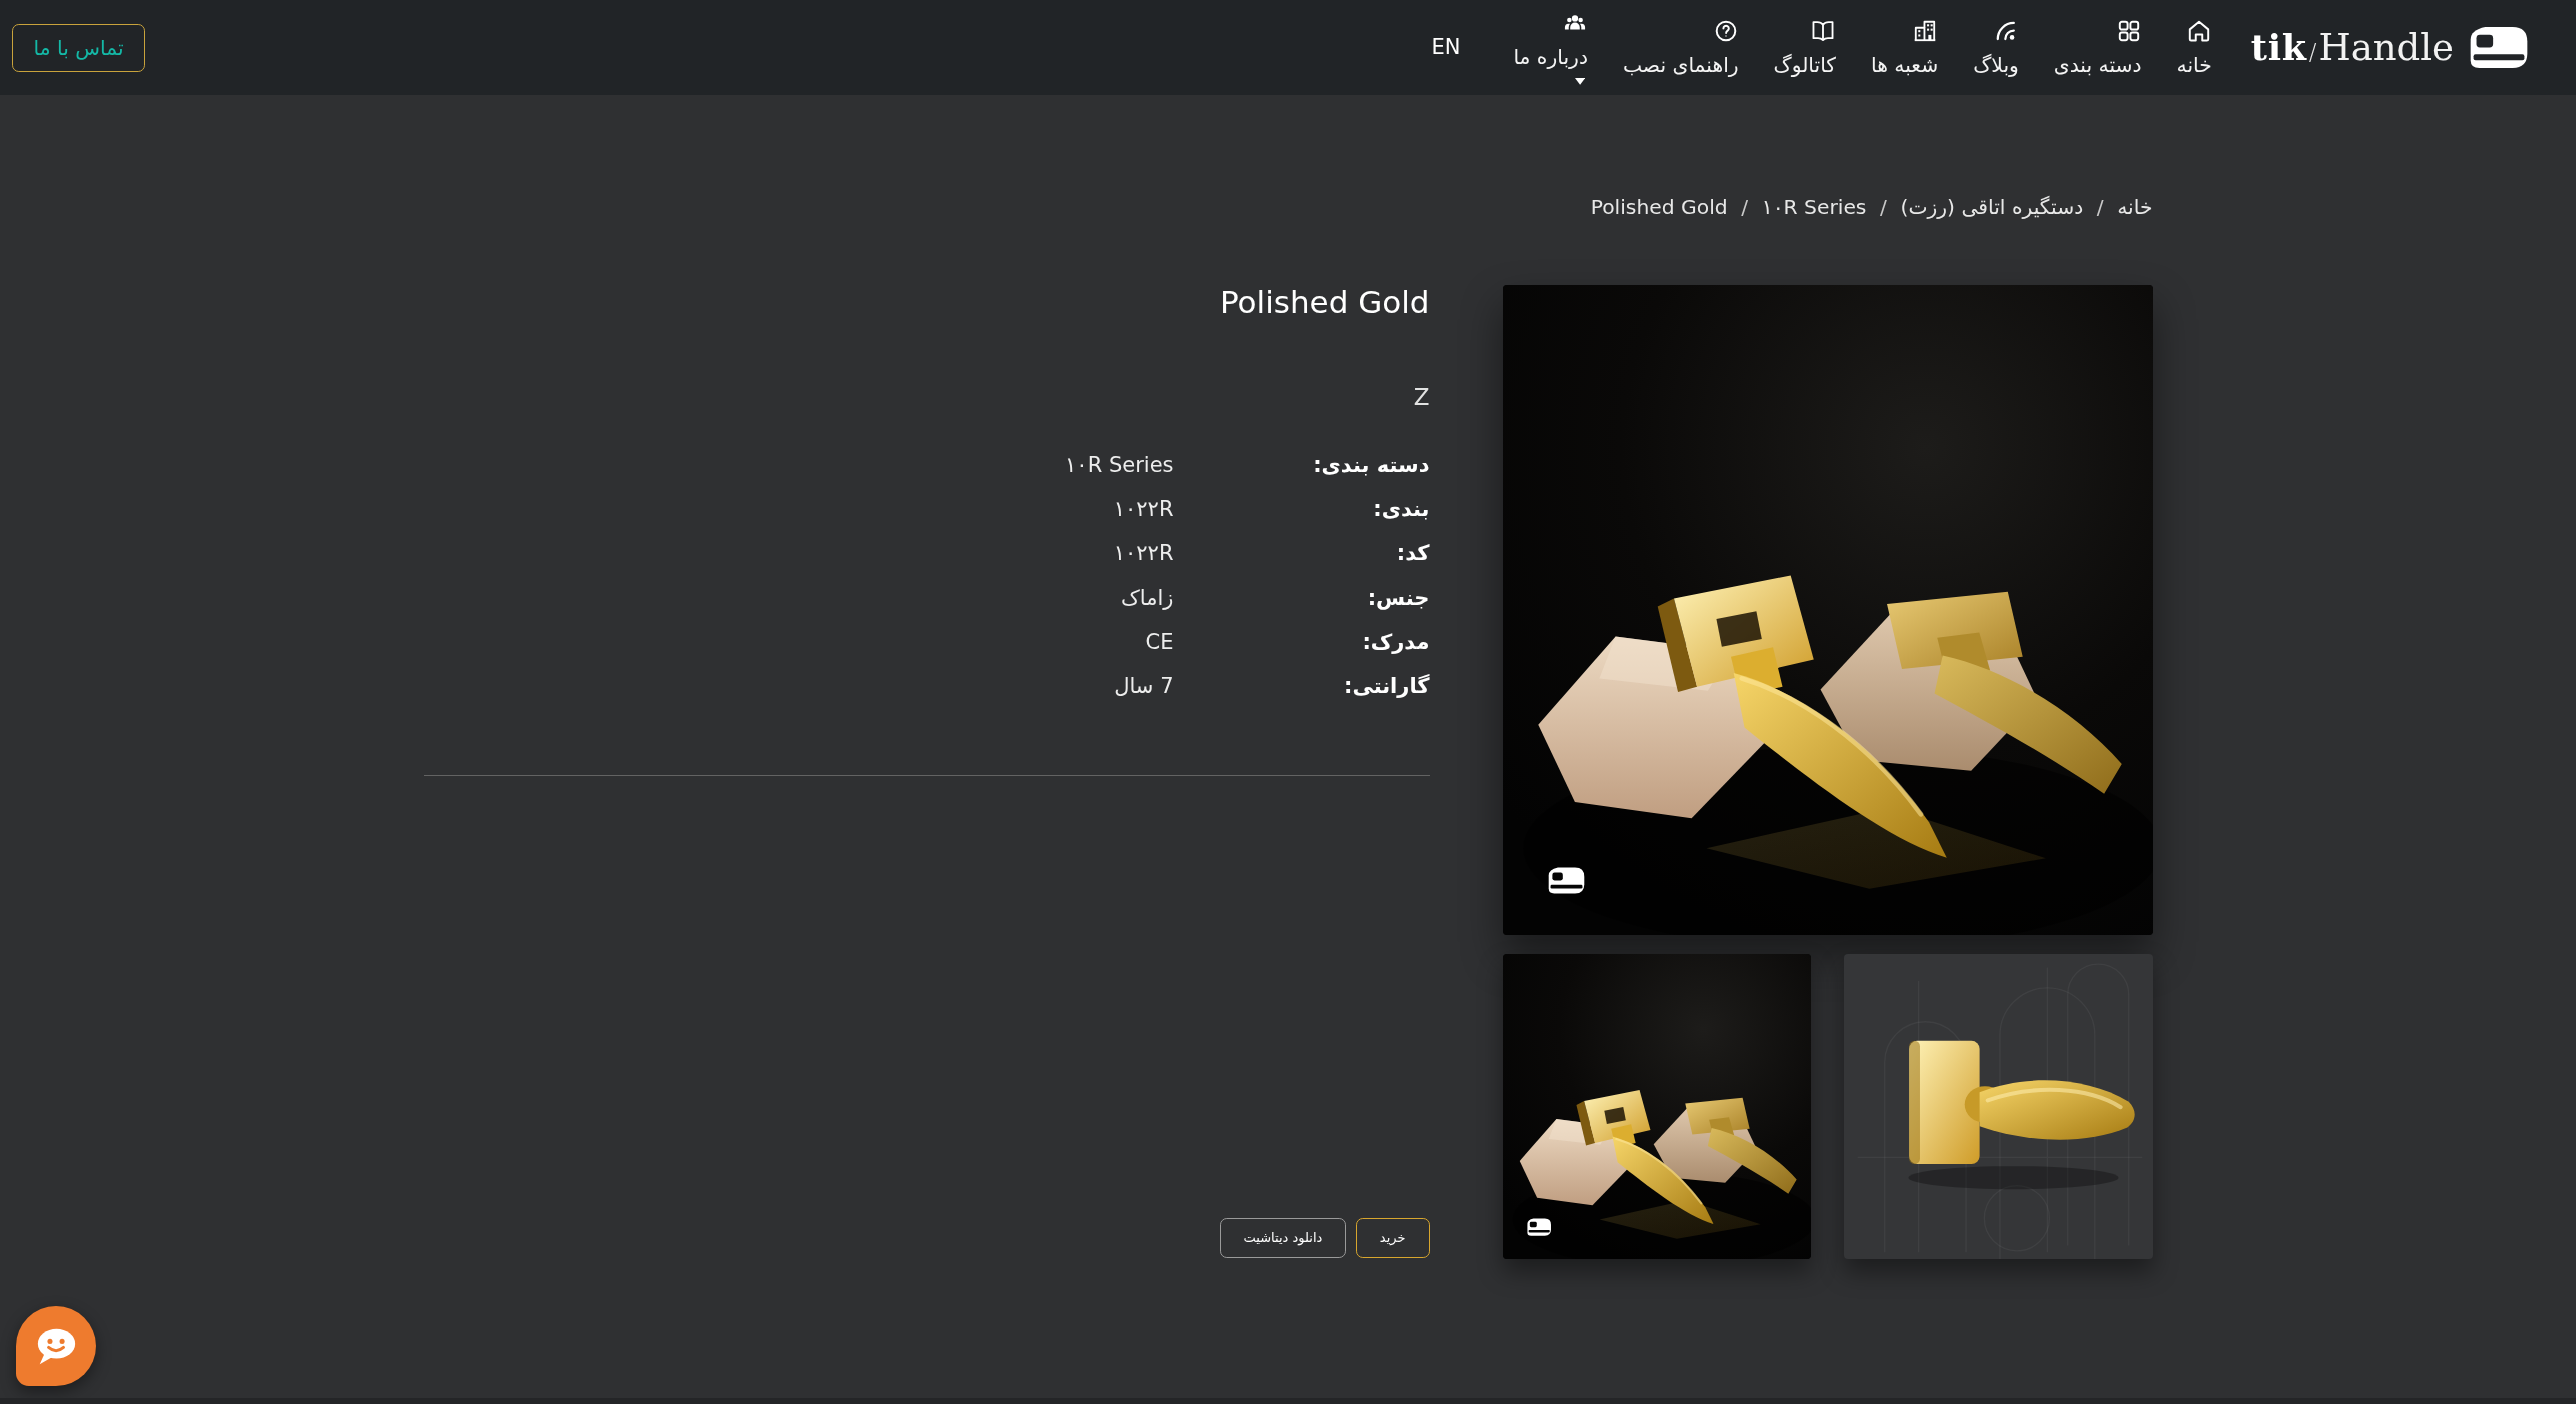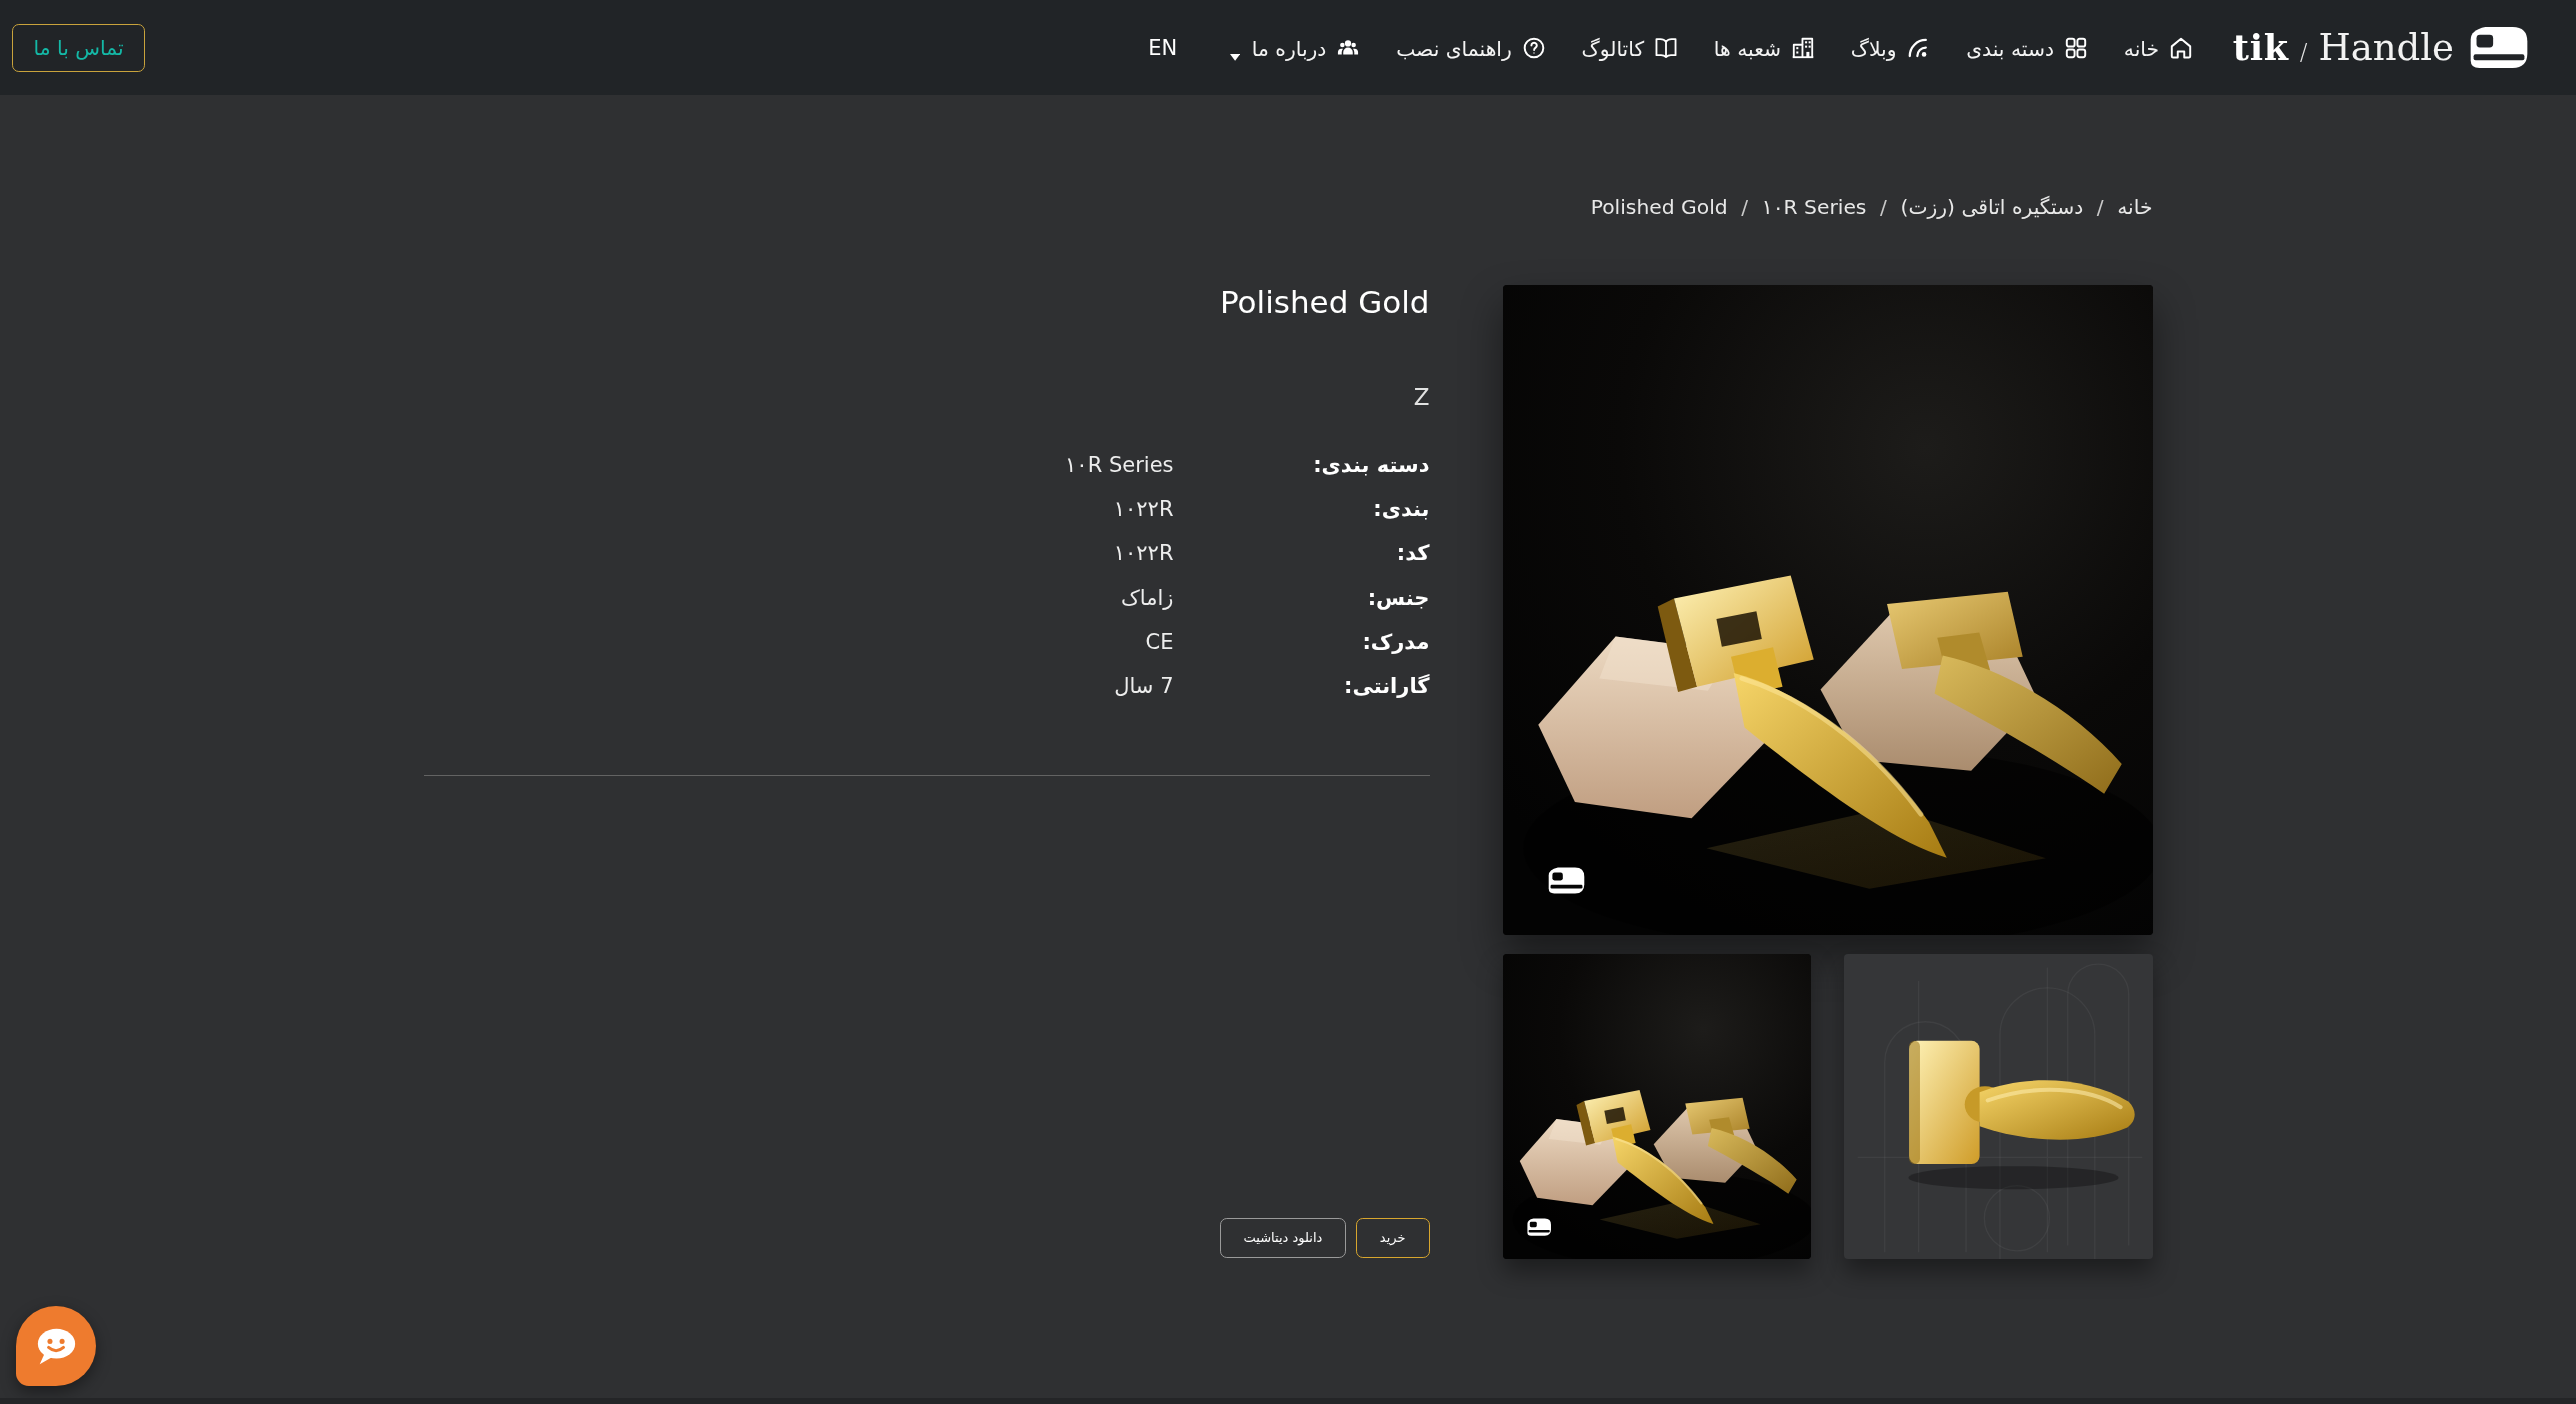--- a/index.html
+++ b/index.html
@@ -4,26 +4,26 @@
 <style>
   * { box-sizing: border-box; }
   html,body { margin:0; padding:0; background:#2f3032; }
   body { font-family:"DejaVu Sans","Liberation Sans",sans-serif; }
   .page { position:relative; width:2576px; height:1405px; background:#2f3032; direction:rtl; overflow:hidden; }
 
   
   .navbar { height:95px; background:#212427; display:flex; align-items:center; padding:0 47px 0 12.2px; }
   .brand { display:flex; align-items:center; gap:15px; cursor:pointer; flex:none; }
   .brand-icon svg { display:block; width:60px; height:43px; }
-  .brand-text { display:flex; align-items:baseline; gap:11px; direction:ltr; }
+  .brand-text { display:flex; align-items:baseline; gap:2px; direction:ltr; }
   .brand-bold { font-family:"DejaVu Serif","Liberation Serif",serif; font-weight:700; font-size:35px; color:#fff; letter-spacing:0.7px; }
   .brand-sep { font-size:23px; color:#e8e8e8; font-weight:300; }
   .brand-light { font-family:"DejaVu Serif","Liberation Serif",serif; font-weight:400; font-size:37px; color:#f2f2f2; }
   .nav-menu { display:flex; align-items:center; gap:35px; margin-right:39px; }
-  .nav-item { display:flex; align-items:flex-end; gap:8.8px; cursor:pointer; }
+  .nav-item { display:flex; align-items:flex-start; gap:8.8px; cursor:pointer;flex-direction:column; }
   .nav-item .nv-ic svg { display:block; width:26px; height:26px; }
   .nav-label { font-size:20.3px; color:#f4f4f4; white-space:nowrap; }
   .caret { display:inline-block; margin-right:2.7px; }
   .caret svg { display:block; width:10.2px; height:6.8px; }
   .lang-btn { font-size:21px; color:#fff; margin-right:18px; cursor:pointer; }
   .nav-spacer { flex:1; }
   .contact-btn { flex:none; background:transparent; border:1.4px solid #c9a33c; border-radius:6.8px; color:#14b8a6;
                  font-size:20.3px; padding:11px 20.3px; font-family:inherit; cursor:pointer; }
 
   

